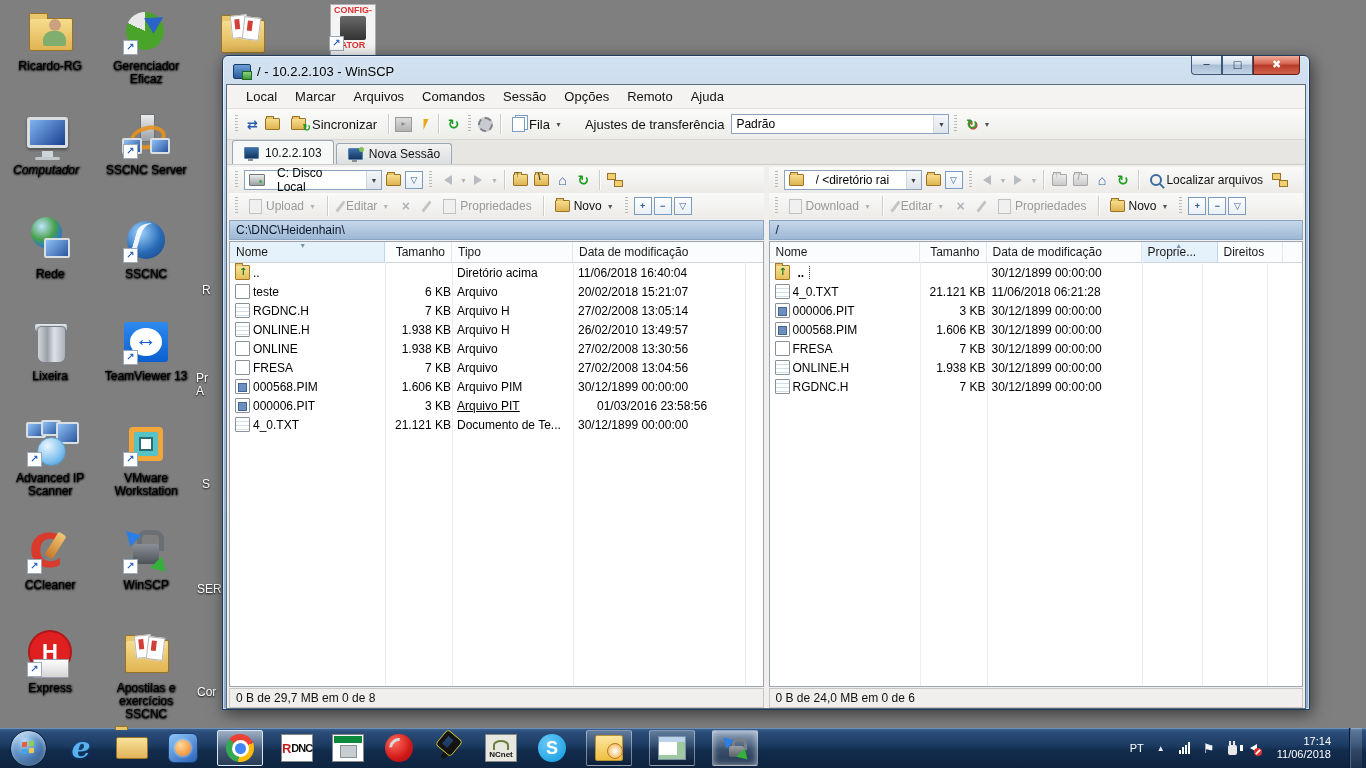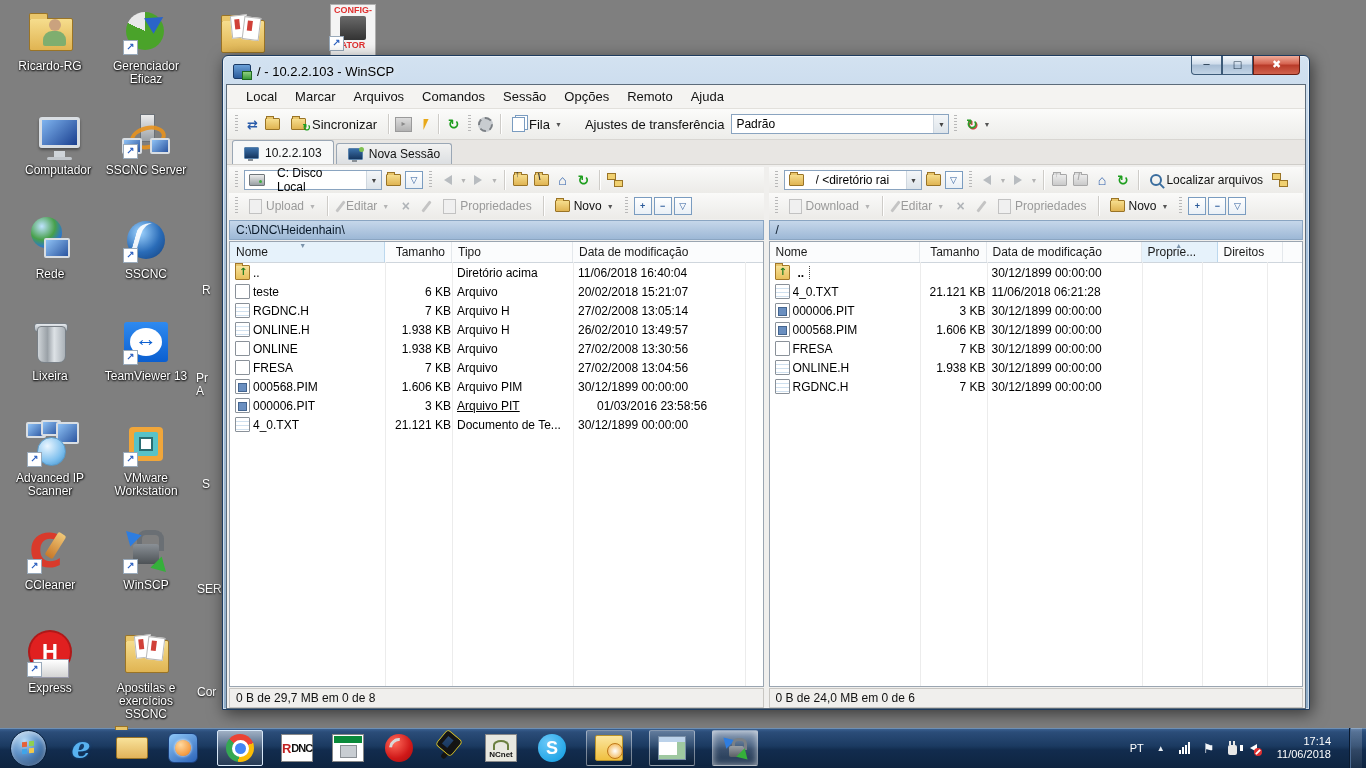--- a/index.html
+++ b/index.html
@@ -4,21 +4,21 @@
 <style>
   html,body{margin:0;padding:0;width:1366px;height:768px;overflow:hidden;
     font-family:"Liberation Sans","DejaVu Sans",sans-serif;background:#7f7f7f;position:relative;}
   i,b,u{font-style:normal;text-decoration:none;}
 
   
   #desk{position:absolute;left:0;top:0;width:1366px;height:728px;}
   .di{position:absolute;width:92px;text-align:center;cursor:default;}
   .ig{position:relative;width:48px;height:48px;margin:0 auto;}
   .ig i,.ig b{position:absolute;display:block;}
-  .lb{margin-top:4px;font-size:12px;line-height:13px;color:#ffffff;
+  .lb{margin-top:4px;font-size:12px;line-height:13px;color:#000000;
       text-shadow:0 1px 2px #000,1px 0 2px #000;white-space:pre-line;}
   .frag{position:absolute;font-size:12px;line-height:13px;color:#fff;
       text-shadow:0 1px 2px #000;white-space:pre-line;}
   .p-sc{left:1px;bottom:1px;width:13px;height:13px;background:#fff;border:1px solid #9ab;
       font:bold 10px/12px "DejaVu Sans",sans-serif;color:#2b5fbf;text-align:center;z-index:5;}
   .p-fold{left:3px;top:10px;width:42px;height:31px;background:linear-gradient(#f6dd8d,#e0b452);
       border:1px solid #9a7426;border-radius:2px;}
   .p-fold::before{content:'';position:absolute;left:-1px;top:-6px;width:17px;height:5px;
       background:#e9c66b;border:1px solid #9a7426;border-bottom:none;border-radius:2px 2px 0 0;}
   .p-head{left:23px;top:11px;width:12px;height:12px;border-radius:50%;background:#caa27e;z-index:2;}
@@ -291,21 +291,21 @@
       </div>
       <div class="di" style="left: 100px; top: 8px;">
         <div class="ig">
           <i class="p-pie"></i>
           <i class="p-wedge"></i>
           <i class="p-sc">↗</i>
         </div>
         <div class="lb">Gerenciador
 Eficaz</div>
       </div>
-      <div class="di" style="left: 12px; top: 112px;">
+      <div class="di" style="left: 0; top: 112px; font-style: italic;">
         <div class="ig">
           <i class="p-mon"></i>
         </div>
         <div class="lb">Computador</div>
       </div>
       <div class="di" style="left: 100px; top: 112px;">
         <div class="ig">
           <i class="p-tower"></i>
           <i class="p-ring"></i>
           <i class="p-ms a"></i>

